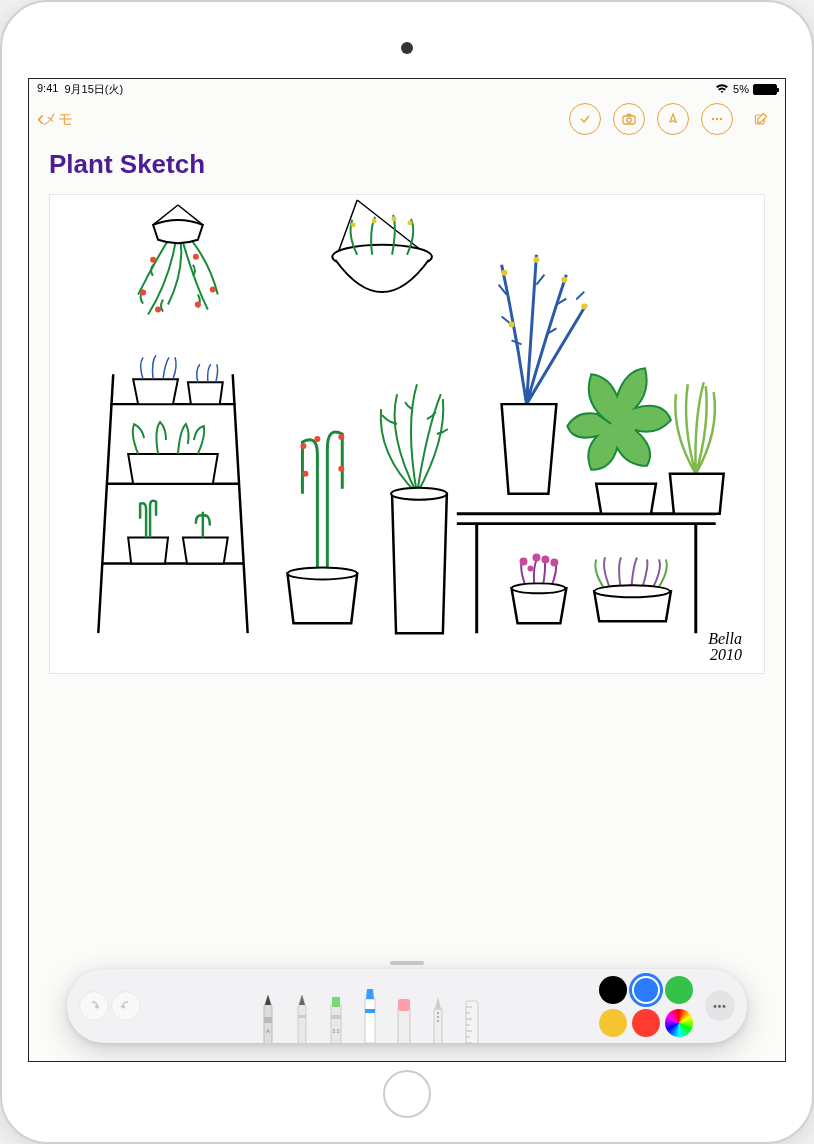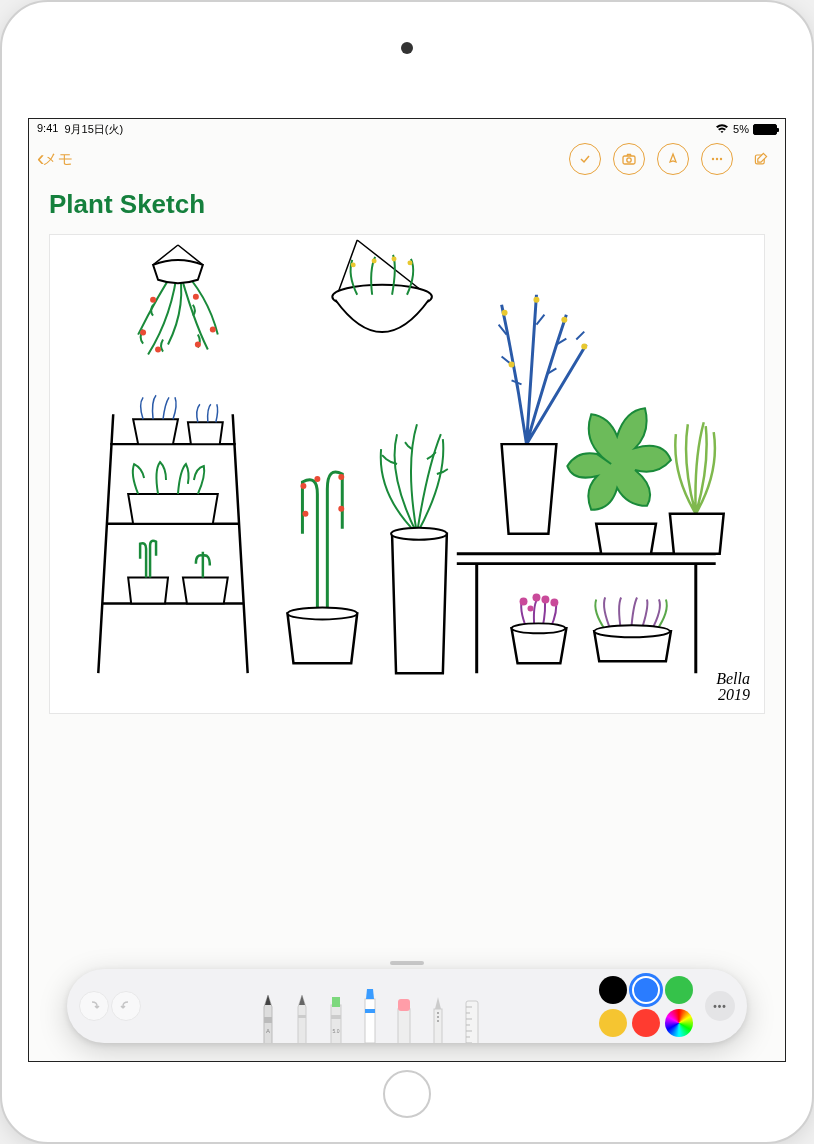--- a/index.html
+++ b/index.html
@@ -12,21 +12,21 @@
       font-family: -apple-system, BlinkMacSystemFont, "Segoe UI", sans-serif;
     }
     .ipad-frame {
       width: 814px;
       height: 1144px;
       background: #fff;
       border-radius: 48px;
       border: 2px solid #d0d0d0;
       box-shadow: 0 4px 20px rgba(0,0,0,0.1);
       position: relative;
-      padding: 116px 26px 80px 26px;
+      padding: 76px 26px 80px 26px;
     }
     .camera {
       position: absolute;
       top: 40px;
       left: 50%;
       transform: translateX(-50%);
       width: 12px;
       height: 12px;
       background: #333;
       border-radius: 50%;
@@ -90,32 +90,32 @@
     .nav-icon-btn svg { width: 16px; height: 16px; }
 
     .note-body {
       flex: 1;
       padding: 6px 20px;
       overflow: hidden;
     }
     .note-title {
       font-size: 26px;
       font-weight: 700;
-      color: #15803d;
+      color: #4c1d95;
       margin: 4px 0 14px 0;
     }
     .sketch-box {
       width: 100%;
       height: 480px;
       border: 1px solid #e6e6e6;
       background: #fff;
       position: relative;
     }
     .sketch-svg { width: 100%; height: 100%; }
-    .signature { position: absolute; right: 14px; bottom: 10px; font-family: cursive; font-size: 16px; font-style: italic; color: #000; line-height: 1; text-align: right;}
+    .signature { position: absolute; right: 22px; bottom: 10px; font-family: cursive; font-size: 16px; font-style: italic; color: #000; line-height: 1; text-align: right;}
 
     .markup-floating {
       position: absolute;
       bottom: 18px;
       left: 50%;
       transform: translateX(-50%);
       width: 680px;
       display: flex;
       flex-direction: column;
       align-items: center;
@@ -341,21 +341,21 @@
             <path d="M555 398 q-10 -24 -6 -34 M565 398 q-4 -26 0 -34 M575 398 q2 -26 6 -34 M585 398 q8 -24 6 -32 M595 398 q12 -22 8 -32"></path>
           </g>
           <g stroke="#5aa84a" stroke-width="2" fill="none">
             <path d="M550 398 q-14 -20 -10 -32 M600 398 q14 -20 10 -32"></path>
           </g>
           <path d="M538 398 L615 398 L610 428 L543 428 Z" stroke="#000" stroke-width="2.5" fill="#fff"></path>
           <ellipse cx="576" cy="398" rx="38" ry="6" stroke="#000" stroke-width="2" fill="#fff"></ellipse>
         </svg>
         <div class="signature">
           <span>Bella</span><br>
-          <span>2019</span>
+          <span>2010</span>
         </div>
       </div>
     </div>
 
     <div class="markup-floating">
       <div class="grab-handle"></div>
       <div class="markup-bar">
         <div class="undo-redo">
           <div class="circ-btn disabled">
             <svg width="14" height="14" viewBox="0 0 14 14">

